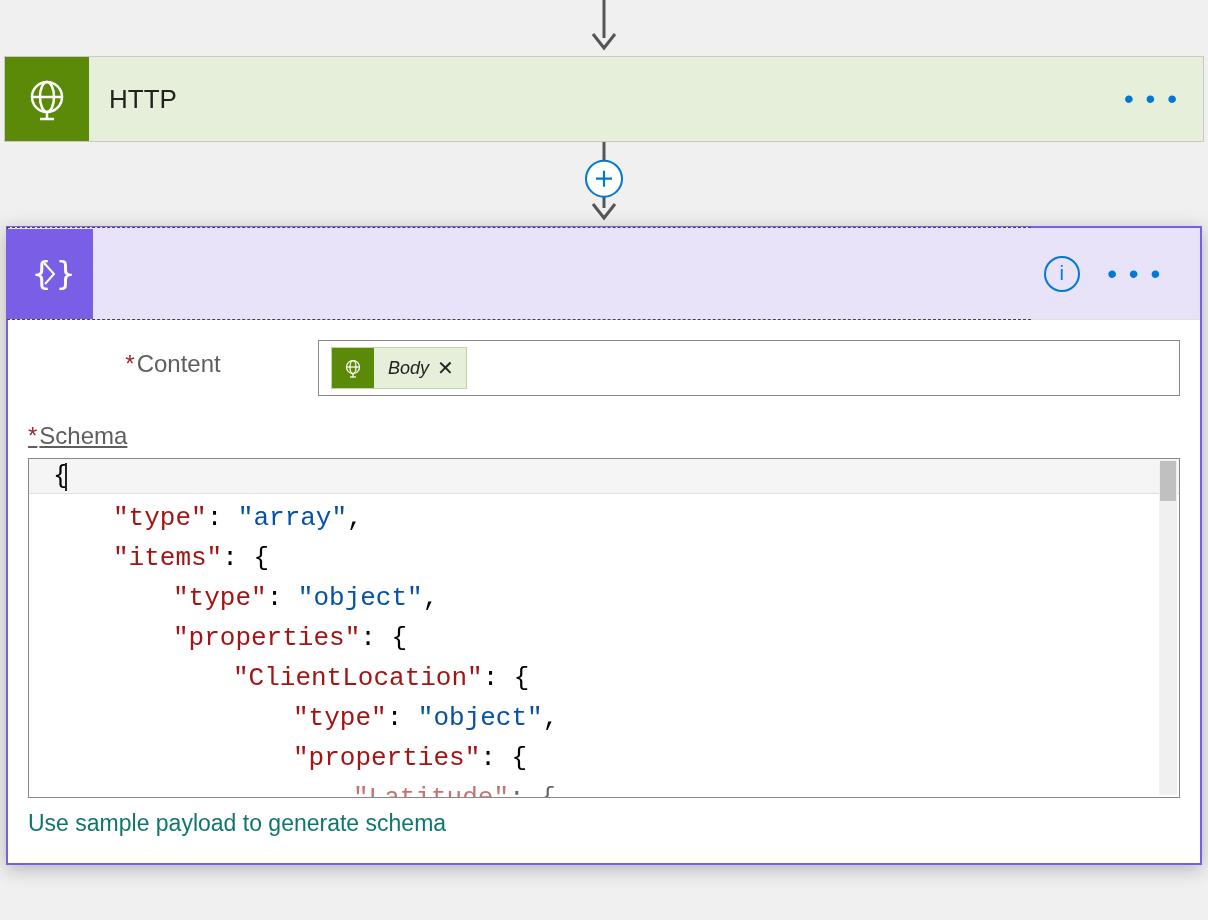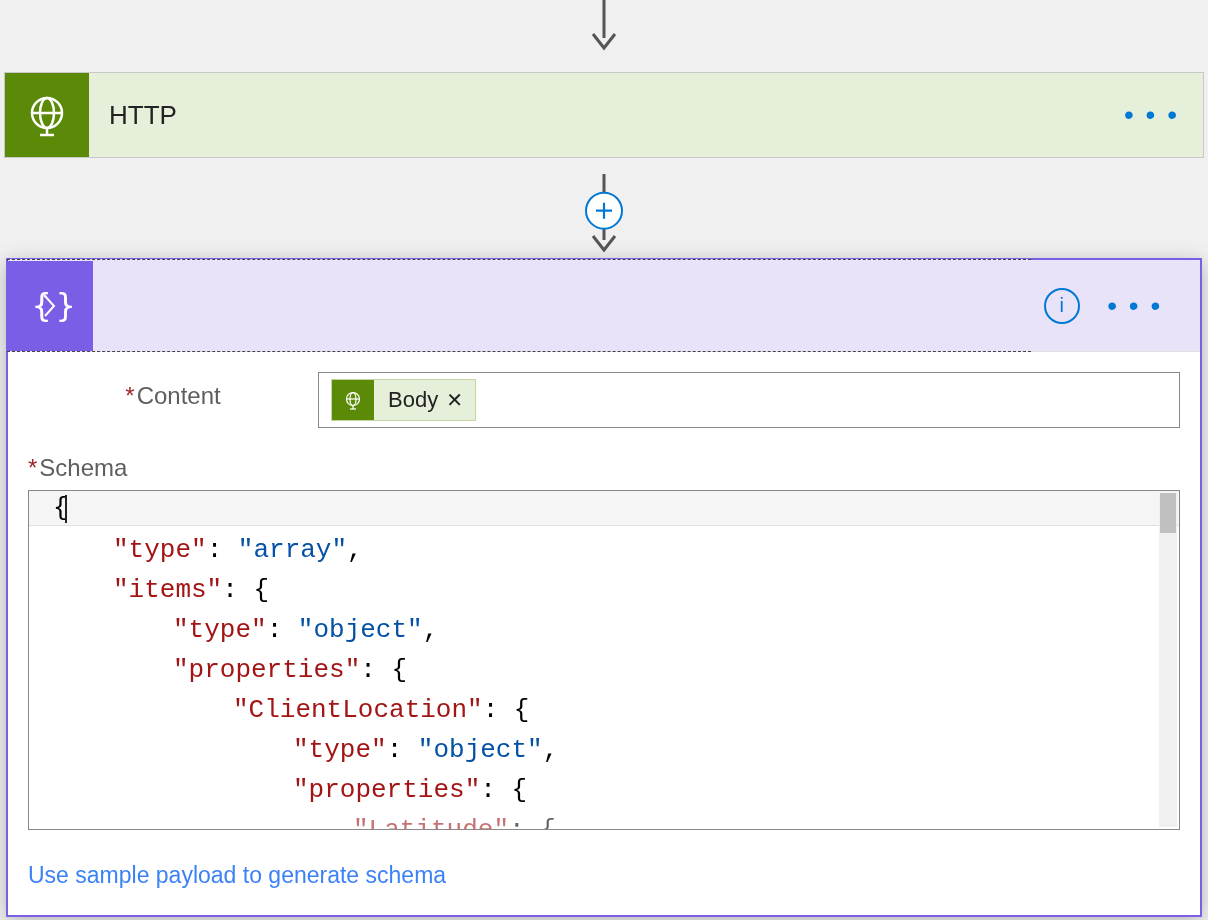--- a/index.html
+++ b/index.html
@@ -37,21 +37,21 @@
     color: #0078d4;
     display: flex;
     align-items: center;
     justify-content: center;
     cursor: pointer;
     z-index: 5;
   }
   .card {
     background: #84cc16;
     border: 1px solid #c8c8c8;
-    margin: 16px 4px;
+    margin: 0 4px;
   }
   .card-header {
     display: flex;
     align-items: center;
     height: 84px;
     position: relative;
   }
   .http-header { background: #e6efd9; }
   .http-icon-box {
     width: 84px;
@@ -161,35 +161,37 @@
     width: 42px;
     height: 42px;
     background: #5b8a08;
     display: flex;
     align-items: center;
     justify-content: center;
     flex-shrink: 0;
   }
   .token-icon svg { width: 22px; height: 22px; }
   .token-text {
-    font-size: 22px;
+    font-size: 18px;
     padding: 0 8px 0 14px;
     color: #222;
+    font-style: italic;
   }
   .token-x {
     font-size: 20px;
     padding-right: 12px;
     cursor: pointer;
     color: #222;
   }
   .schema-block { }
   .schema-label {
     font-size: 24px;
     color: #605e5c;
     margin-bottom: 8px;
+    text-decoration: underline;
   }
   .schema-editor {
     border: 1px solid #8a8886;
     height: 340px;
     background: #fff;
     font-family: Consolas, "Courier New", monospace;
     font-size: 26px;
     overflow: hidden;
     position: relative;
   }
@@ -226,22 +228,22 @@
   }
   .scrollbar-thumb {
     position: absolute;
     left: 1px; right: 1px;
     top: 0;
     height: 40px;
     background: #c0c0c0;
   }
   .sample-link {
     font-size: 23px;
-    color: #3b82f6;
-    margin-top: 32px;
+    color: #0f766e;
+    margin-top: 12px;
     cursor: pointer;
     display: inline-block;
     text-align: right;
   }
 </style>
 </head>
 <body>
 
 <div class="canvas">
 

